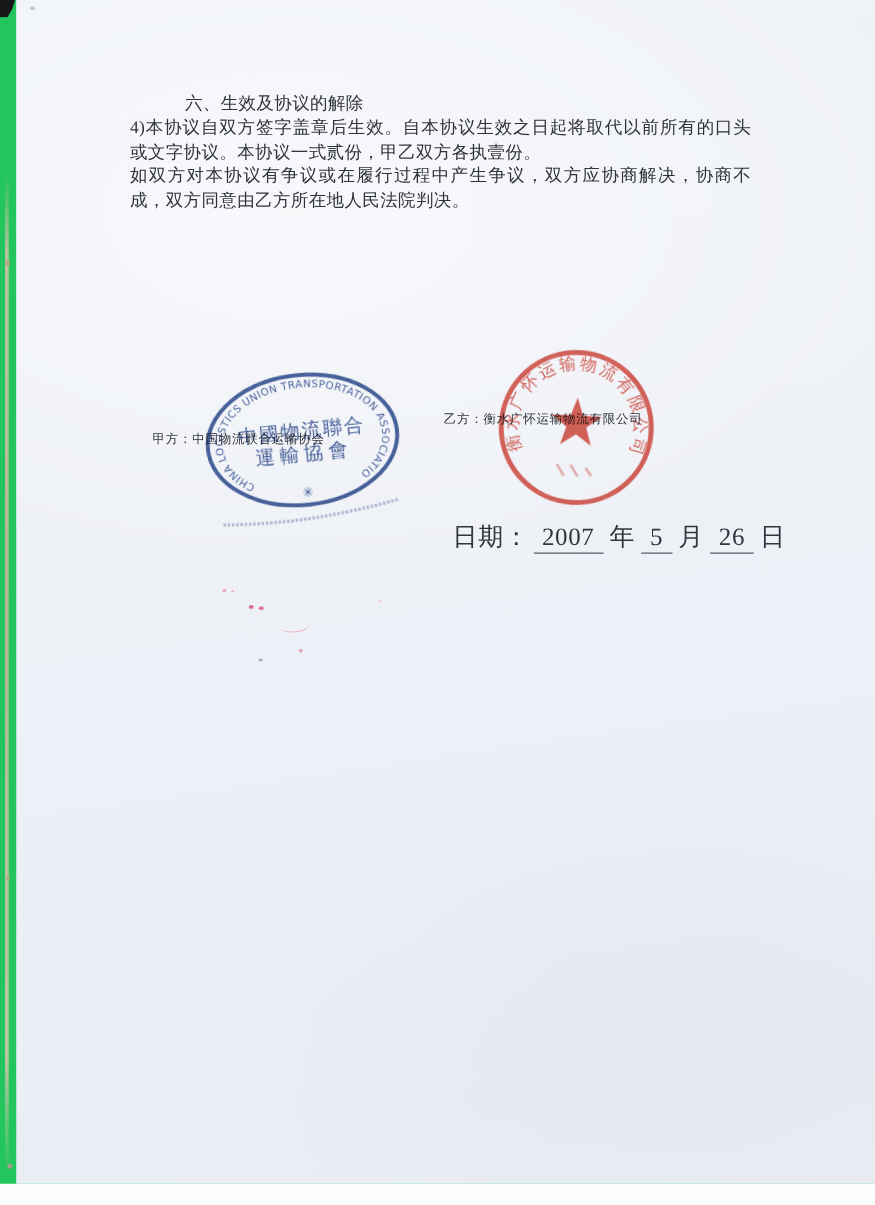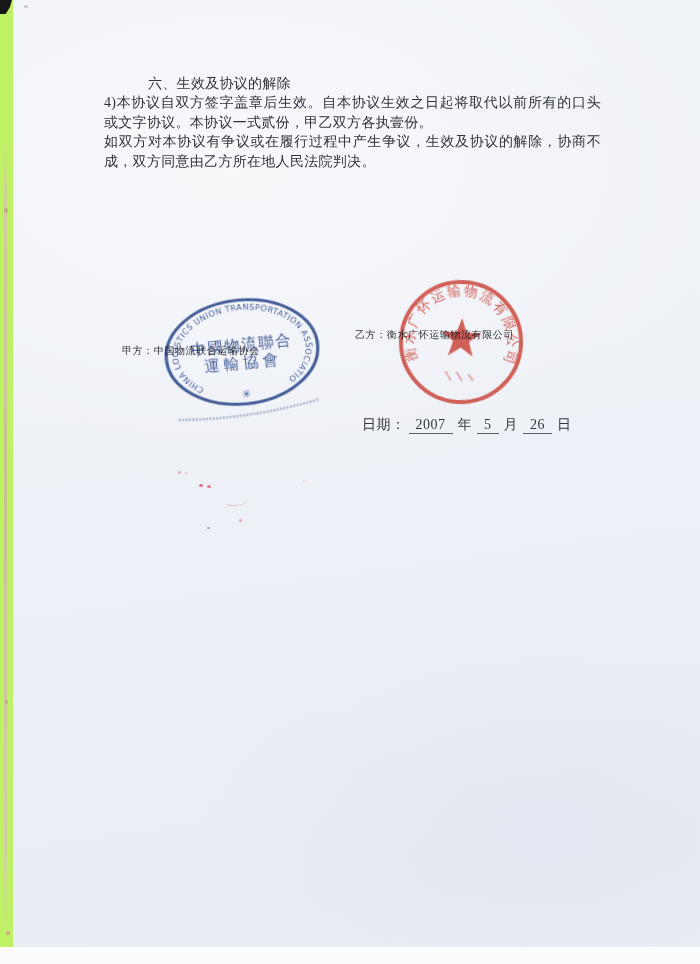--- a/index.html
+++ b/index.html
@@ -1,20 +1,20 @@
 <!DOCTYPE html>
 <html lang="zh"><head>
 <meta charset="utf-8">
 <style>
   html,body{margin:0;padding:0;}
   body{
     width:700px;height:964px;overflow:hidden;background:#ffffff;
     font-family:"Liberation Serif","DejaVu Serif",serif;
   }
-  .scan{position:relative;width:700px;height:964px;background:#bef264;}
+  .scan{position:relative;width:700px;height:964px;background:#22c55e;}
 
   
   .paper{
     position:absolute;left:13px;top:0;width:687px;height:947px;
     background:
       radial-gradient(900px 520px at 32% 18%, rgba(255,255,255,.55), rgba(255,255,255,0) 62%),
       radial-gradient(500px 300px at 78% 88%, rgba(215,222,236,.35), rgba(215,222,236,0) 70%),
       linear-gradient(172deg,#eff2f7 0%,#edf0f6 55%,#e9edf4 90%,#ebeef3 100%);
   }
 
@@ -40,21 +40,21 @@
     color:#30323b;font-size:14px;line-height:19.4px;letter-spacing:.3px;
     text-align:justify;
   }
   .textblock p{margin:0;}
   .textblock p.heading{text-indent:44px;}
 
   .sig{position:absolute;z-index:2;color:#30323b;font-size:10px;letter-spacing:.6px;white-space:nowrap;}
   .sig-a{left:122px;top:344px;}
   .sig-b{left:355px;top:328px;}
 
-  .date-line{position:absolute;left:362px;top:416px;z-index:2;color:#33353d;font-size:14px;letter-spacing:.5px;white-space:nowrap;}
+  .date-line{position:absolute;left:362px;top:416px;z-index:2;color:#33353d;font-size:20px;letter-spacing:.5px;white-space:nowrap;}
   .date-line .u{display:inline-block;border-bottom:1.2px solid #5a5c66;padding:0 7px;margin:0 3px;}
   .date-line .unit{margin:0 2px;}
 
   
   .stamp{position:absolute;mix-blend-mode:multiply;filter:blur(.35px);}
   .stamp-blue{left:142px;top:277px;width:200px;height:150px;transform:rotate(-6deg);opacity:.92;z-index:3;}
   .stamp-red{left:385px;top:267px;width:150px;height:150px;transform:rotate(3deg);opacity:.88;z-index:3;}
 
   
   .speck{position:absolute;border-radius:50%;z-index:1;}
@@ -81,21 +81,21 @@
   <div class="corner-dot"></div>
   <div class="edge-strip"></div>
   <div class="edge-dot1"></div>
   <div class="edge-dot2"></div>
   <div class="edge-dot3"></div>
   <div class="bottom-band"></div>
 
   <div class="textblock">
     <p class="heading">六、生效及协议的解除</p>
     <p>4)本协议自双方签字盖章后生效。自本协议生效之日起将取代以前所有的口头或文字协议。本协议一式贰份，甲乙双方各执壹份。</p>
-    <p>如双方对本协议有争议或在履行过程中产生争议，生效及协议的解除，协商不成，双方同意由乙方所在地人民法院判决。</p>
+    <p>如双方对本协议有争议或在履行过程中产生争议，双方应协商解决，协商不成，双方同意由乙方所在地人民法院判决。</p>
   </div>
 
   <span class="sig sig-a">甲方：中国物流联合运输协会</span>
   <span class="sig sig-b">乙方：衡水广怀运输物流有限公司</span>
 
   <div class="date-line"><span>日期：</span><span class="u">2007</span><span class="unit">年</span><span class="u">5</span><span class="unit">月</span><span class="u">26</span><span class="unit">日</span></div>
 
   <svg class="stamp stamp-blue" viewBox="0 0 200 150" xmlns="http://www.w3.org/2000/svg">
     <defs>
       <path id="blueArc" d="M58.9,107.2 A64,42 0 1 1 141.1,107.2" fill="none"></path>

